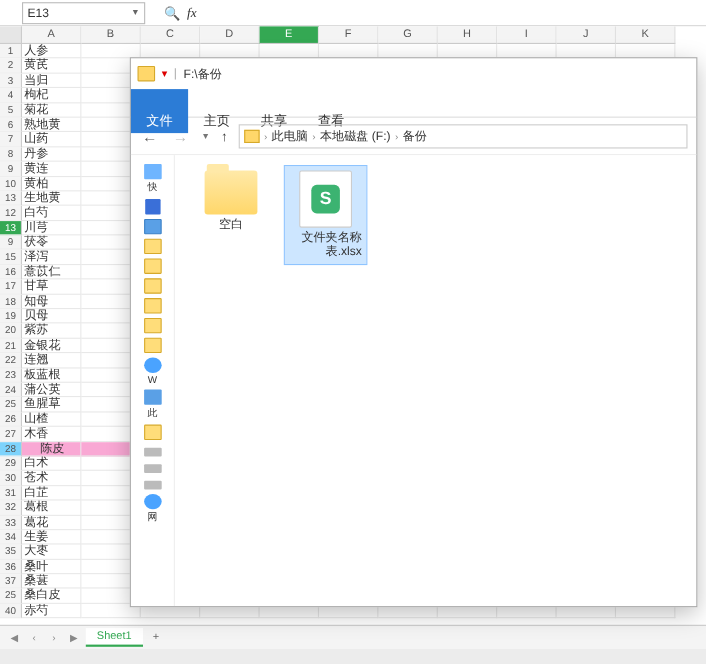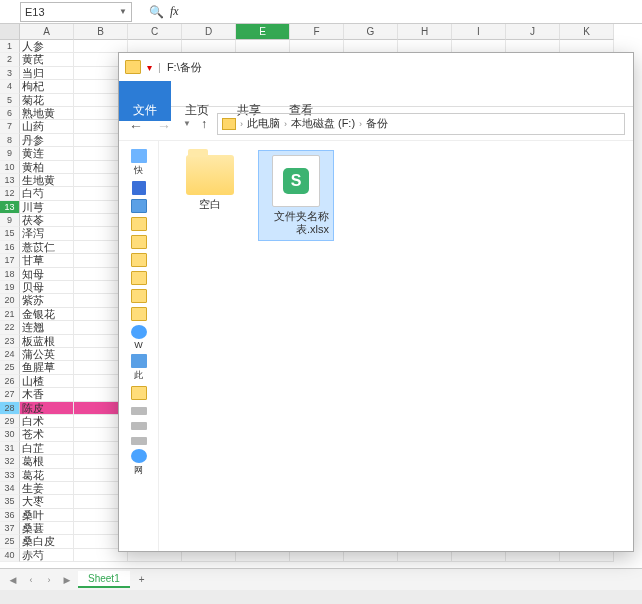--- a/index.html
+++ b/index.html
@@ -20,21 +20,21 @@
 .col-header { position: absolute; top: 0; left: 20px; display: flex; height: 16px; }
 .col-header div { width: 54px; text-align: center; font-size: 10px; color: #555; border-right: 1px solid #e0e0e0; border-bottom: 1px solid #ccc; background: #f4f4f4; line-height: 16px; }
 .col-header div.sel { background: #34a853; color: #fff; }
 .rows { position: absolute; top: 16px; left: 0; }
 .row { display: flex; height: 13.4px; }
 .row-head { width: 20px; text-align: center; font-size: 9px; color: #555; border-right: 1px solid #ccc; border-bottom: 1px solid #eee; background: #f4f4f4; line-height: 13px; }
 .row-head.sel { background: #34a853; color: #fff; }
 .cell { width: 54px; border-right: 1px solid #e8e8e8; border-bottom: 1px solid #e8e8e8; padding-left: 2px; font-size: 11px; line-height: 13px; white-space: nowrap; overflow: hidden; }
 .cell.active { outline: 2px solid #2b8a3e; outline-offset: -2px; }
 .row.hover .row-head { background: #7dd3fc; }
-.row.hover .cell { background: #ec4899; }
+.row.hover .cell { background: #f9a8d4; text-align: center; }
 
 
 .sheet-tabs { position: absolute; bottom: 14px; left: 0; right: 0; height: 22px; display: flex; align-items: center; border-top: 1px solid #ccc; background: #f4f4f4; padding-left: 6px; gap: 4px; font-size: 10px; }
 .sheet-tabs .navbtn { width: 14px; text-align: center; color: #888; font-size: 9px; }
 .sheet-tabs .tab { padding: 2px 10px; background: #fff; border-bottom: 2px solid #34a853; color: #34a853; }
 .sheet-tabs .add { width: 16px; text-align: center; color: #666; }
 .status { position: absolute; bottom: 0; left: 0; right: 0; height: 14px; background: #ececec; font-size: 9px; color: #666; padding-left: 6px; line-height: 14px; }
 
 
 .explorer { position: absolute; top: 52px; left: 118px; width: 516px; height: 500px; background: #fff; border: 1px solid #aaa; box-shadow: 0 6px 20px rgba(0,0,0,0.25); display: flex; flex-direction: column; }

